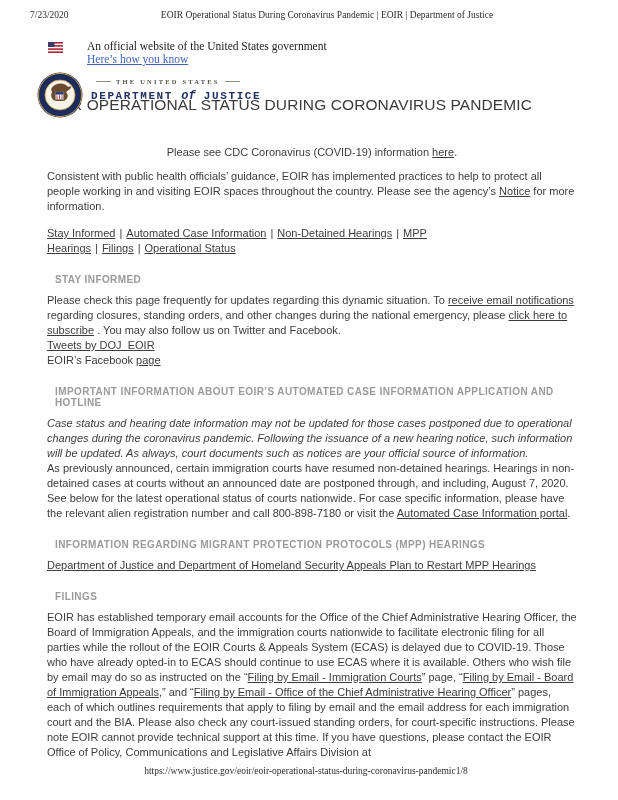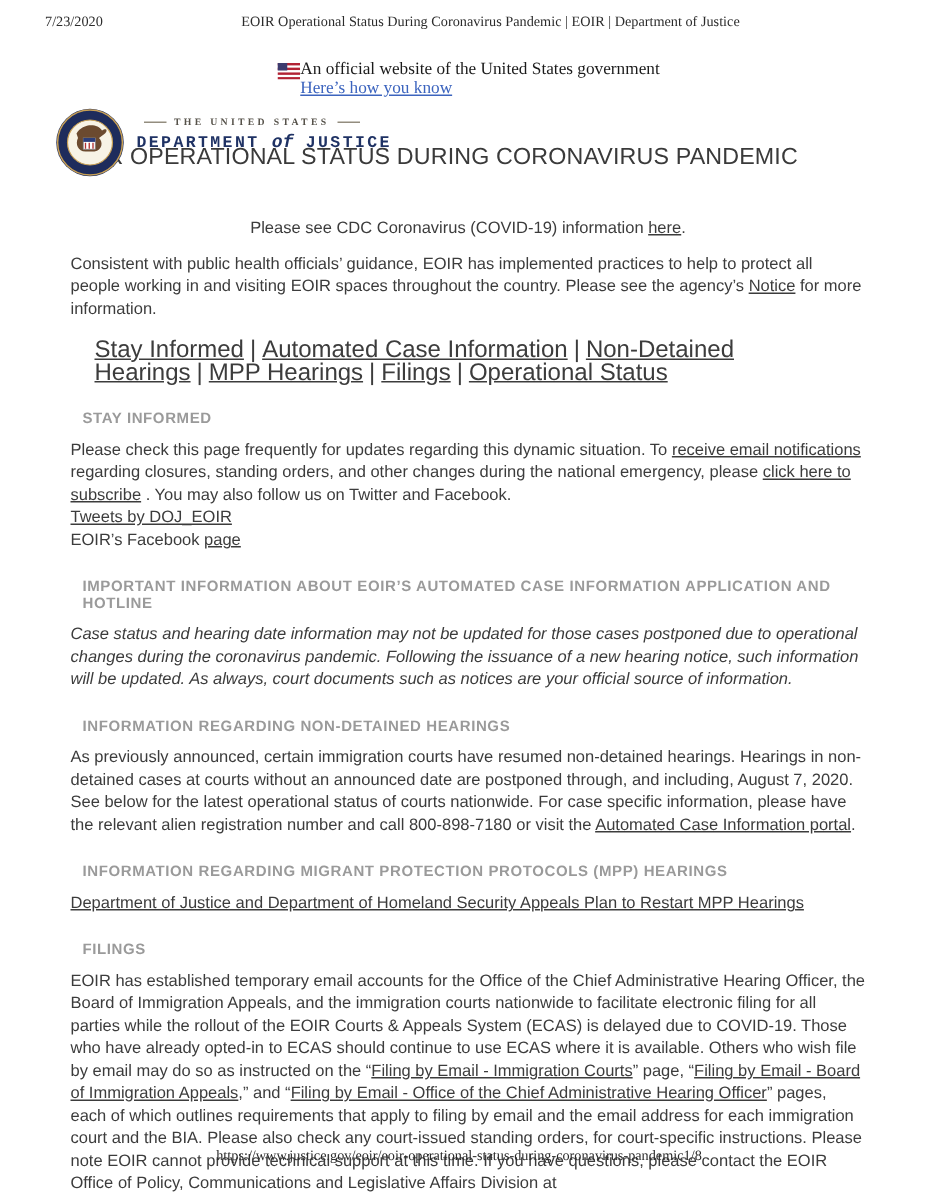--- a/index.html
+++ b/index.html
@@ -14,21 +14,21 @@
   
   .print-header { position:absolute; top:10px; left:0; right:0; font-family:"Liberation Serif", serif; font-size:9.5px; color:#2b2b2b; }
   .ph-date { position:absolute; left:30px; top:0; }
   .ph-title { display:block; text-align:center;padding-left:36px; }
   .print-footer { position:absolute; top:766px; left:30px; right:36px; display:flex; justify-content:center; font-family:"Liberation Serif", serif; font-size:9.5px; color:#2b2b2b; }
 
   
   .content { position:absolute; top:40px; left:0; right:0; padding:0 41px 0 47px; }
 
   
-  .gov-banner { display:flex; gap:0; font-family:"Liberation Serif", serif; font-size:11.5px; color:#1b1b1b; margin-left:1px;justify-content:center; }
+  .gov-banner { display:flex; gap:24px; font-family:"Liberation Serif", serif; font-size:11.5px; color:#1b1b1b; margin-left:1px; }
   .flag { margin-top:2px; flex:0 0 auto; }
   .gov-col { display:flex; flex-direction:column; gap:1px; }
   .gov-link { color:#3c64be; text-decoration:underline; cursor:pointer; }
 
   
   .masthead { position:relative; height:54px; margin-top:9px; }
   .masthead h1 { position:absolute; left:-3px; top:22px; z-index:1; font-size:15.5px; font-weight:500; color:#3a3a3a; letter-spacing:0.1px; white-space:nowrap; }
   .seal { position:absolute; left:-10px; top:-2px; z-index:3; width:46px; height:46px; }
   .dept { position:absolute; left:44px; top:4px; z-index:2; }
   .dept-line1 { display:flex; align-items:center; font-family:"Liberation Serif", serif; font-size:6.5px; font-weight:bold; letter-spacing:2.2px; color:#56524a; }
@@ -36,21 +36,21 @@
   .dept-line2 { font-family:Liberation Mono, monospace; font-size:11px; font-weight:bold; letter-spacing:1.6px; color:#1f3264; margin-top:1px; }
   .dept-line2 i { font-size:12px; letter-spacing:0; font-weight:bold; }
 
   
   p { font-size:11px; line-height:15px; color:#3c3c3c; }
   a.body-link { color:#3c3c3c; text-decoration:underline; cursor:pointer; }
   .center { text-align:center; margin-top:17px; }
   .intro { margin-top:9px; }
   .italic { font-style:italic; }
 
-  .nav-line { margin-top:12px; font-size:16px; line-height:15px; color:#3c3c3c;margin-left:16px; }
+  .nav-line { margin-top:12px; font-size:11px; line-height:15px; color:#3c3c3c; }
   .nav-line .sep { margin:0 4px; }
 
   h2 { font-size:10px; font-weight:bold; color:#9a9a9a; letter-spacing:0.4px; margin:18px 0 0 8px; }
   h2 + p { margin-top:8px; }
 </style>
 </head>
 <body>
 
 <div class="print-header">
   <span class="ph-date">7/23/2020</span>
@@ -112,21 +112,20 @@
   <h2>STAY INFORMED</h2>
   <p><span>Please check this page frequently for updates regarding this dynamic situation. To </span><a class="body-link">receive email notifications</a><span> regarding closures, standing orders, and other changes during the national emergency, please </span><a class="body-link">click here to subscribe</a><span> . You may also follow us on Twitter and Facebook.</span></p>
 
   <p><a class="body-link">Tweets by DOJ_EOIR</a></p>
 
   <p><span>EOIR’s Facebook </span><a class="body-link">page</a></p>
 
   <h2>IMPORTANT INFORMATION ABOUT EOIR’S AUTOMATED CASE INFORMATION APPLICATION AND HOTLINE</h2>
   <p class="italic">Case status and hearing date information may not be updated for those cases postponed due to operational changes during the coronavirus pandemic. Following the issuance of a new hearing notice, such information will be updated. As always, court documents such as notices are your official source of information.</p>
 
-  <h2>INFORMATION REGARDING NON-DETAINED HEARINGS</h2>
   <p><span>As previously announced, certain immigration courts have resumed non-detained hearings. Hearings in non-detained cases at courts without an announced date are postponed through, and including, August 7, 2020. See below for the latest operational status of courts nationwide. For case specific information, please have the relevant alien registration number and call 800-898-7180 or visit the </span><a class="body-link">Automated Case Information portal</a><span>.</span></p>
 
   <h2>INFORMATION REGARDING MIGRANT PROTECTION PROTOCOLS (MPP) HEARINGS</h2>
   <p><a class="body-link">Department of Justice and Department of Homeland Security Appeals Plan to Restart MPP Hearings</a></p>
 
   <h2>FILINGS</h2>
   <p><span>EOIR has established temporary email accounts for the Office of the Chief Administrative Hearing Officer, the Board of Immigration Appeals, and the immigration courts nationwide to facilitate electronic filing for all parties while the rollout of the EOIR Courts &amp; Appeals System (ECAS) is delayed due to COVID-19. Those who have already opted-in to ECAS should continue to use ECAS where it is available. Others who wish file by email may do so as instructed on the “</span><a class="body-link">Filing by Email - Immigration Courts</a><span>” page, “</span><a class="body-link">Filing by Email - Board of Immigration Appeals</a><span>,” and “</span><a class="body-link">Filing by Email - Office of the Chief Administrative Hearing Officer</a><span>” pages, each of which outlines requirements that apply to filing by email and the email address for each immigration court and the BIA. Please also check any court-issued standing orders, for court-specific instructions. Please note EOIR cannot provide technical support at this time. If you have questions, please contact the EOIR Office of Policy, Communications and Legislative Affairs Division at </span></p>
 
 </div>
 

